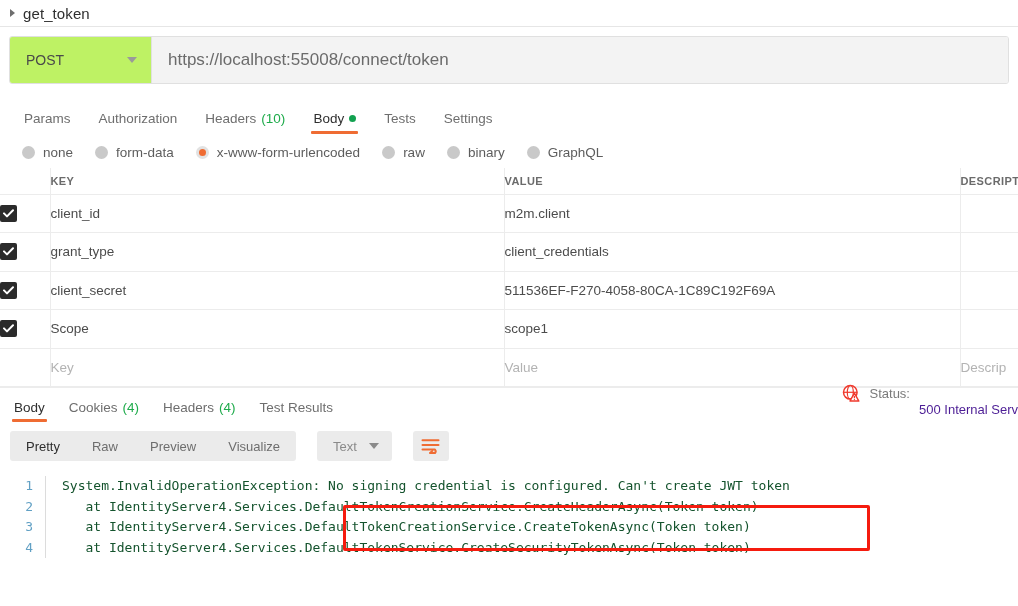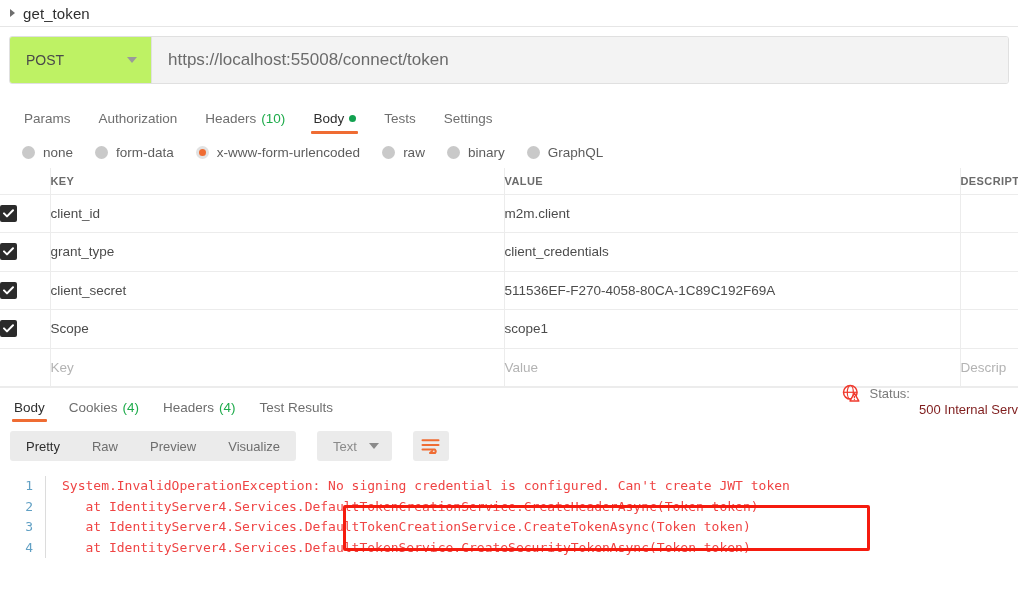--- a/index.html
+++ b/index.html
@@ -189,21 +189,21 @@
     height: 3px; background: #ef6c33; border-radius: 1px;
   }
   .status-wrap {
     position: absolute;
     right: 0; bottom: 6px;
     display: flex; align-items: center; gap: 9px;
     font-size: 13px;
     white-space: nowrap;
   }
   .status-label { color: #7a7a7a; }
-  .status-value { color: #7f1d1d; margin-top: 32px; }
+  .status-value { color: #4c1d95; margin-top: 32px; }
 
   
   .resp-toolbar {
     display: flex; align-items: center;
     padding: 8px 0 8px 10px;
     gap: 21px;
   }
   .seg-group {
     display: flex;
     background: #ebebeb;
@@ -257,21 +257,21 @@
     padding-right: 12px;
     flex: none;
     font-size: 13px;
     user-select: none;
   }
   .gutter-sep {
     width: 1px; background: #dcdcdc; align-self: stretch; flex: none;
   }
   .code-text {
     padding-left: 16px;
-    color: #ef4444;
+    color: #14532d;
     white-space: pre;
     flex: 1;
     overflow: hidden;
   }
   .annot-box {
     position: absolute;
     border: 3px solid #f51b0e;
     border-radius: 2px;
     pointer-events: none;
   }

